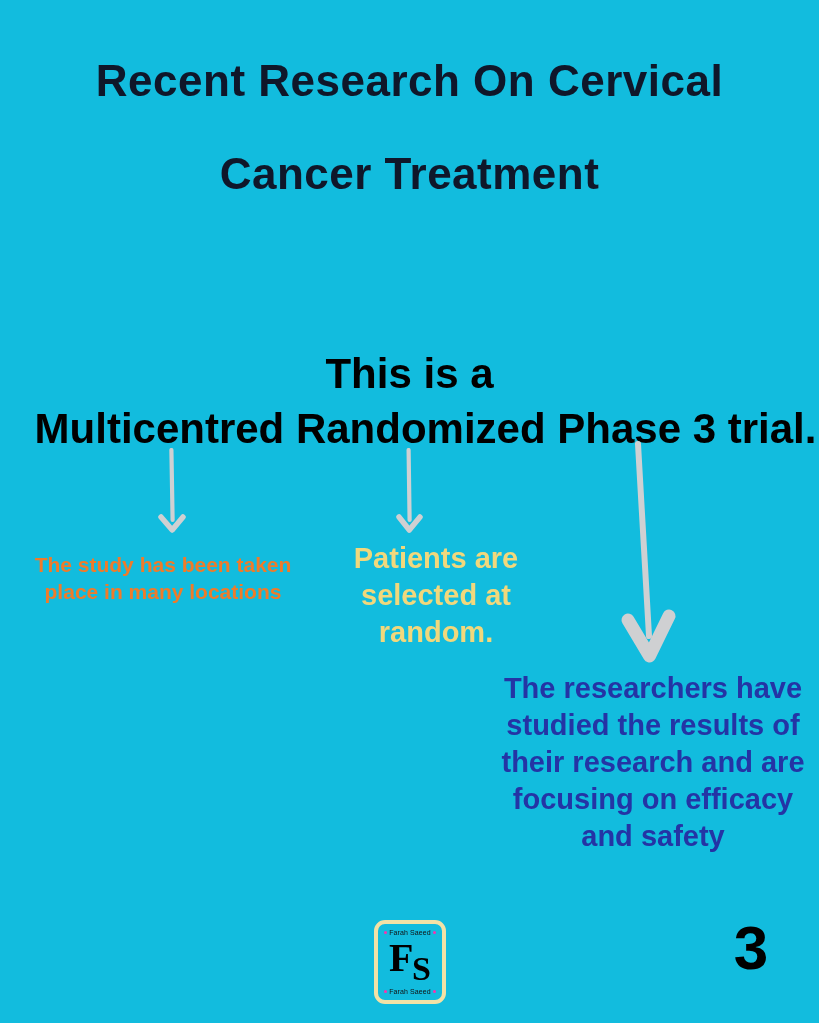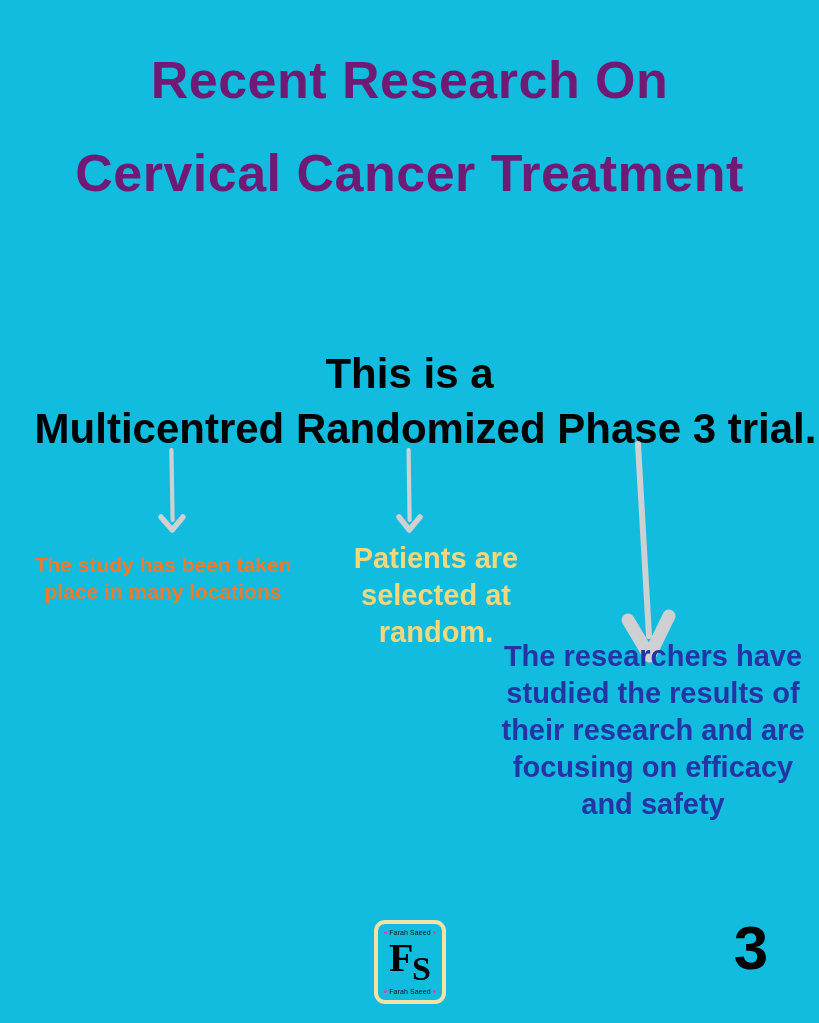--- a/index.html
+++ b/index.html
@@ -20,24 +20,24 @@
     overflow: hidden;
   }
 
   
   #title {
     position: absolute;
     left: 50px;
     top: 34px;
     width: 719px;
     text-align: center;
-    color: #701a75;
+    color: #0f172a;
     font-family: "Liberation Sans", sans-serif;
     font-weight: bold;
-    font-size: 52px;
+    font-size: 44px;
     line-height: 93px;
     letter-spacing: 0.5px;
     white-space: pre-line;
   }
 
   
   #subtitle-line1 {
     position: absolute;
     left: 0;
     top: 348px;
@@ -82,21 +82,21 @@
   }
   #callout-yellow {
     left: 330px;
     top: 540px;
     width: 212px;
     color: #f1d87c;
     font-size: 29px;
   }
   #callout-blue {
     left: 497px;
-    top: 638px;
+    top: 670px;
     width: 312px;
     color: #2434a5;
     font-size: 29px;
   }
 
   
   #logo {
     position: absolute;
     left: 374px;
     top: 920px;

